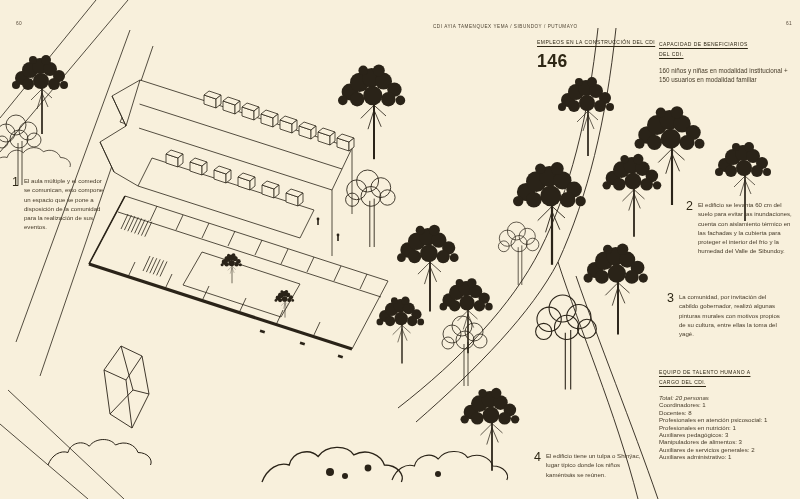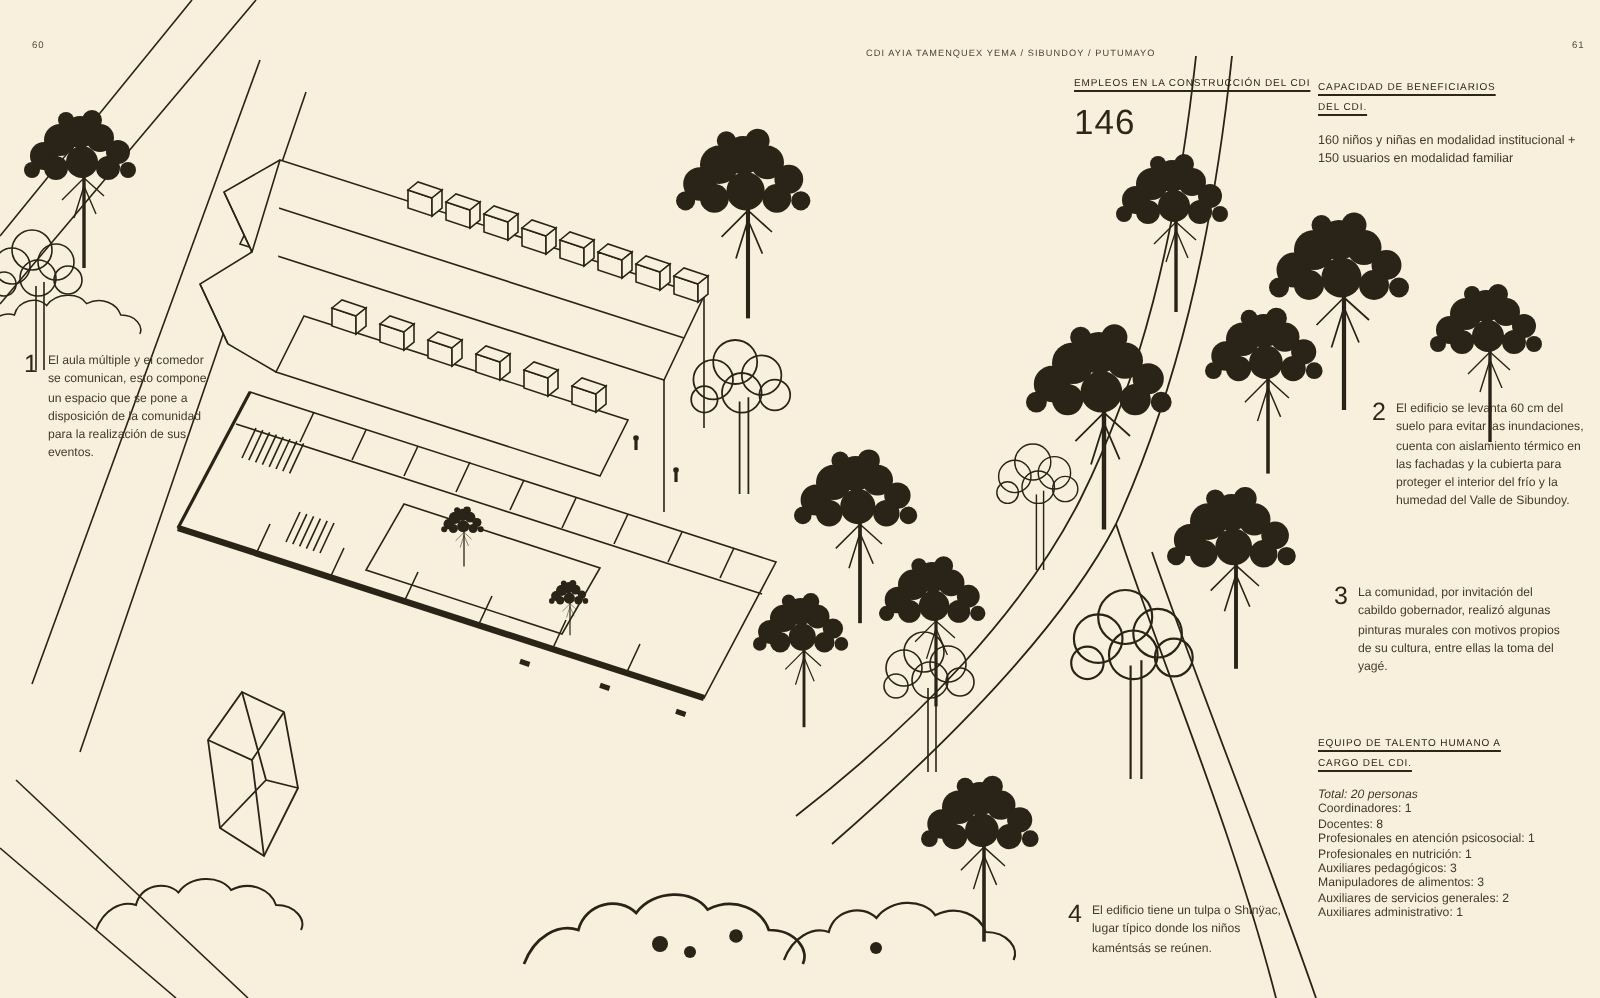--- a/index.html
+++ b/index.html
@@ -10,21 +10,21 @@
     color:#3b3222;
   }
   #art{position:absolute;left:0;top:0;z-index:0;}
   .txt{position:absolute;z-index:2;}
   .pagenum{font-size:4.8px;letter-spacing:.4px;color:#56493a;}
   .header{font-size:4.6px;letter-spacing:.55px;text-transform:uppercase;color:#4d4231;white-space:nowrap;}
   .sec-title{
     font-size:5px;letter-spacing:.45px;text-transform:uppercase;color:#2e2715;
     text-decoration:underline;text-underline-offset:1.6px;line-height:1.9;
   }
-  .big-number{font-size:17.5px;font-weight:400;color:#2e2715;letter-spacing:.5px;margin-top:3px;}
+  .big-number{font-size:17.5px;font-weight:700;color:#2e2715;letter-spacing:.5px;margin-top:3px;}
   .body-text{font-size:6.3px;line-height:1.47;color:#453a28;}
   .annotation{position:absolute;z-index:2;display:flex;gap:5px;}
   .ann-num{font-size:12.5px;font-weight:400;color:#2e2715;line-height:1;}
   .ann-text{font-size:6.1px;line-height:1.52;color:#453a28;}
   .team-list{margin-top:7px;}
   .team-line{font-size:6.1px;line-height:7.4px;color:#453a28;}
   .team-total{font-style:italic;}
 </style>
 </head>
 <body>

